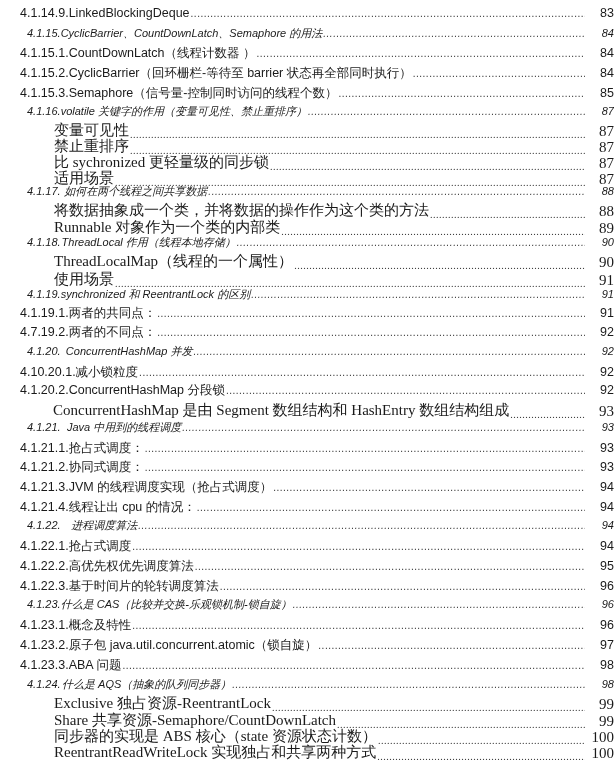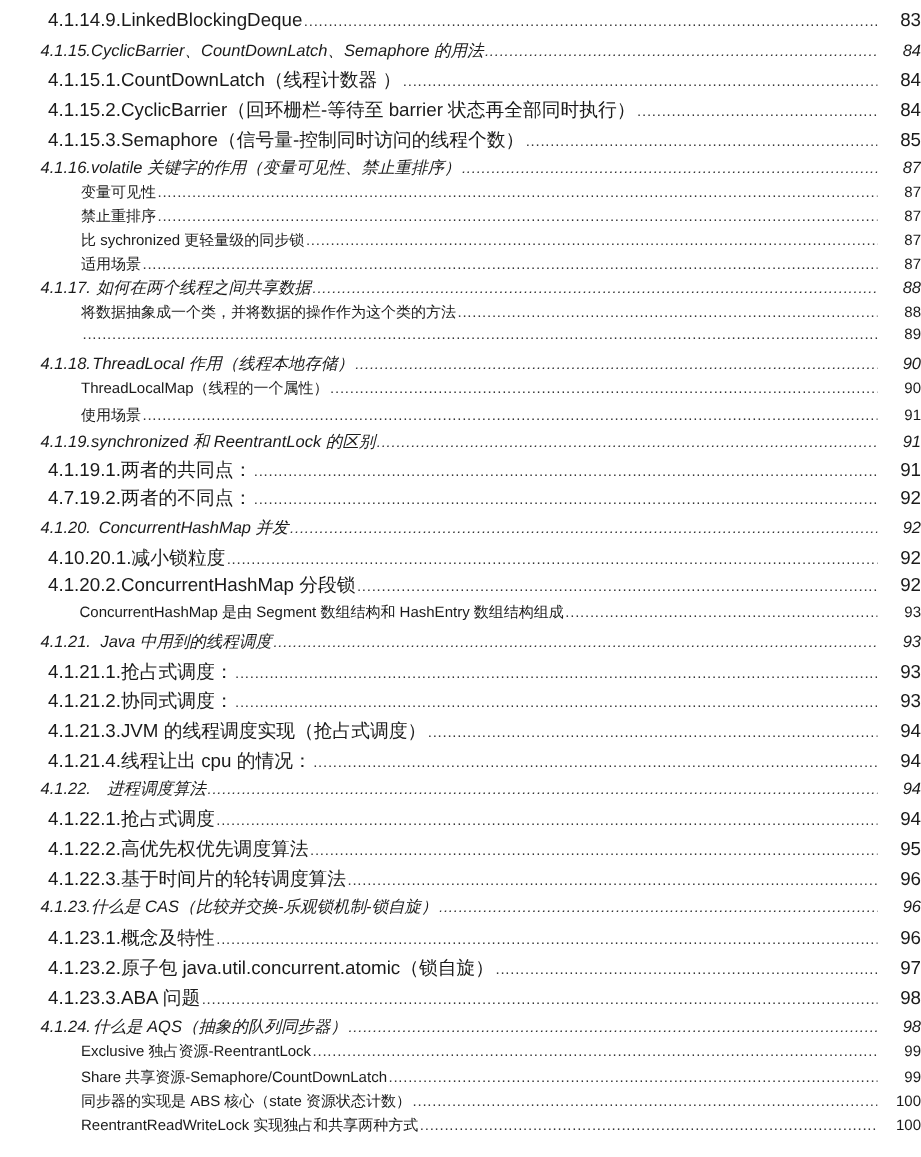--- a/index.html
+++ b/index.html
@@ -9,22 +9,22 @@
     .num { display: inline-block; }
     .title { flex: 0 0 auto; }
     .dots { flex: 1 1 auto; overflow: hidden; margin: 0 1px; color: #333; font-size: 10px; letter-spacing: 0.5px; }
     .dots::before { content: "......................................................................................................................................................................................................................................................"; }
     .page { flex: 0 0 auto; width: 28px; text-align: right; }
     
     .l3 { font-family: "Liberation Sans", sans-serif; font-style: italic; font-size: 11px; }
     .l3 .num { width: 80px; padding-left: 27px; }
     .l3 .title { font-style: italic; }
     .l4 { font-family: "Liberation Sans", sans-serif; font-size: 12.5px; }
-    .l4 .num { width: 66px; padding-left: 32px; }
-    .l5 { font-family: Liberation Sans, sans-serif; font-size: 10px; }
+    .l4 .num { width: 66px; padding-left: 20px; }
+    .l5 { font-family: Liberation Serif, serif; font-size: 15px; align-items: flex-end; }
     .l5 .num { width: 0; padding-left: 54px; }
     .l5b .num { padding-left: 53px; }
     .page.ital { font-style: italic; }
     .watermark { position: absolute; left: 468px; top: 740px; font-family: "DejaVu Sans", sans-serif; font-size: 12px; color: rgba(150,150,150,0.55); letter-spacing: 1px; margin-top: 41px; }
   </style>
 </head>
 <body>
 
 <div class="toc">
 
@@ -107,20 +107,21 @@
 
   <div class="row l5" style="top:201px">
       <span class="num"></span>
       <span class="title">将数据抽象成一个类，并将数据的操作作为这个类的方法</span>
       <span class="dots"></span>
       <span class="page">88</span>
     </div>
 
   <div class="row l5" style="top:218px">
       <span class="num"></span>
+      <span class="title">Runnable 对象作为一个类的内部类</span>
       <span class="dots"></span>
       <span class="page">89</span>
     </div>
 
   <div class="row l3" style="top:235px">
       <span class="num">4.1.18.</span>
       <span class="title">ThreadLocal 作用（线程本地存储）</span>
       <span class="dots"></span>
       <span class="page ital">90</span>
     </div>

